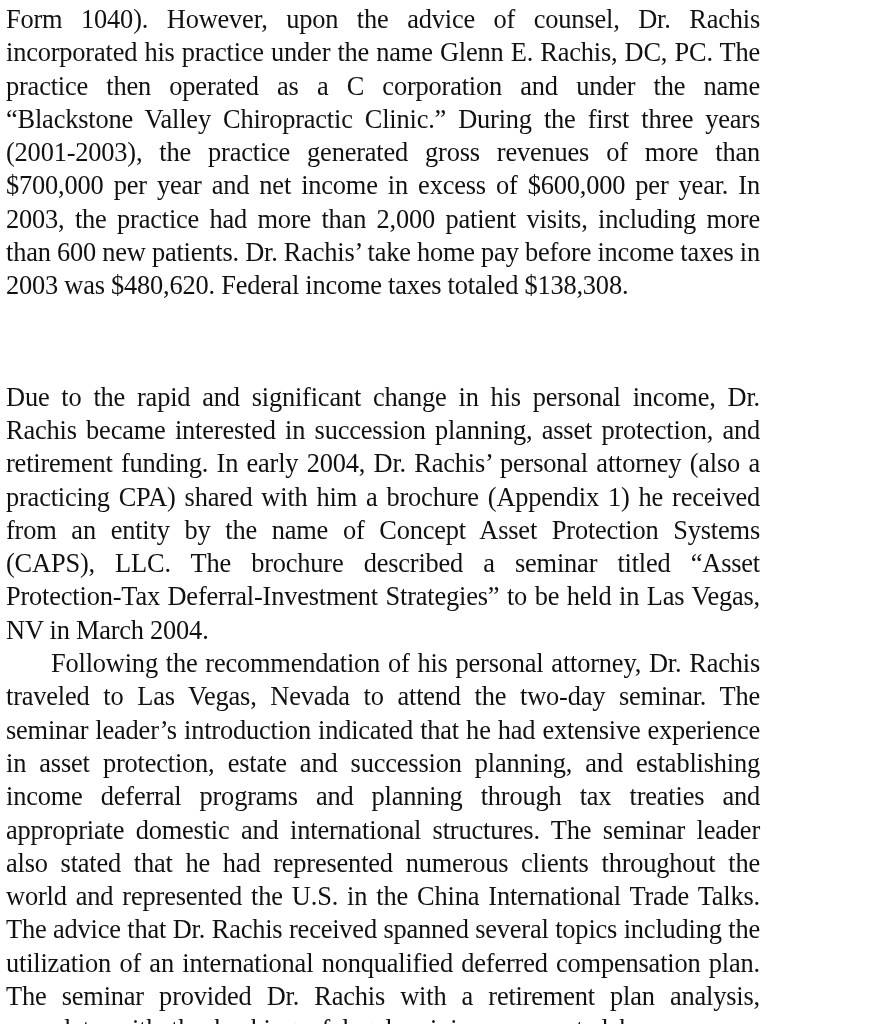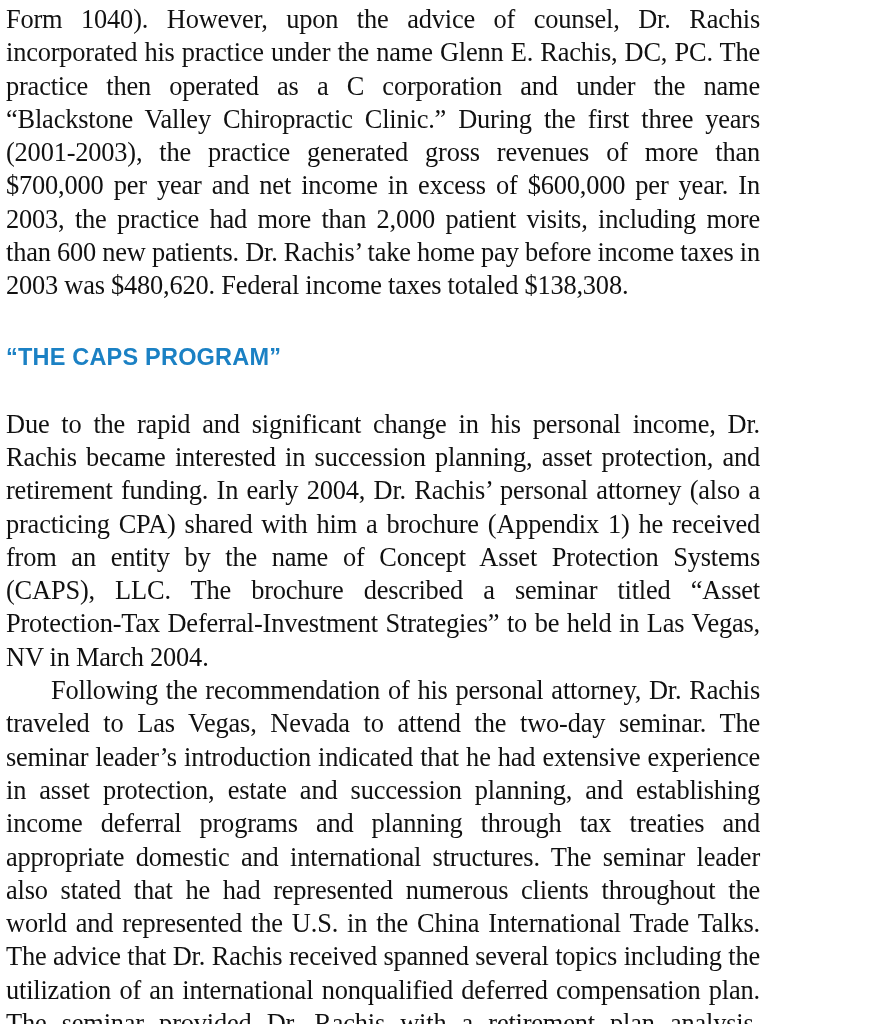--- a/index.html
+++ b/index.html
@@ -61,21 +61,20 @@
 </style>
 </head>
 <body>
 
 <div class="page">
 
   <p class="body-text para-top last-flush">Form 1040). However, upon the advice of counsel, Dr. Rachis incorporated his practice under the name Glenn E. Rachis, DC, PC. The practice then operated as a C corporation and under the name “Blackstone Valley Chiropractic Clinic.” During the first three years (2001-2003), the practice generated gross revenues of more than $700,000 per year and net income in excess of $600,000 per year. In 2003, the practice had more than 2,000 patient visits, including more than 600 new patients. Dr. Rachis’ take home pay before income taxes in 2003 was $480,620. Federal income taxes totaled $138,308.</p>
 
   <div class="gap-before-heading"></div>
 
-  <h2 class="section-heading">“THE CAPS PROGRAM”</h2>
 
   <div class="gap-after-heading"></div>
 
   <p class="body-text last-flush">Due to the rapid and significant change in his personal income, Dr. Rachis became interested in succession planning, asset protection, and retirement funding. In early 2004, Dr. Rachis’ personal attorney (also a practicing CPA) shared with him a brochure (Appendix 1) he received from an entity by the name of Concept Asset Protection Systems (CAPS), LLC. The brochure described a seminar titled “Asset Protection-Tax Deferral-Investment Strategies” to be held in Las Vegas, NV in March 2004.</p>
 
   <p class="body-text para-indent last-flush">Following the recommendation of his personal attorney, Dr. Rachis traveled to Las Vegas, Nevada to attend the two-day seminar. The seminar leader’s intro­duction indicated that he had extensive experience in asset protection, estate and succession planning, and establishing income deferral programs and planning through tax treaties and appropriate domestic and international structures. The seminar leader also stated that he had represented numerous clients throughout the world and represented the U.S. in the China International Trade Talks. The advice that Dr. Rachis received spanned several topics including the utilization of an international nonqualified deferred compensation plan. The seminar pro­vided Dr. Rachis with a retirement plan analysis, complete with the backing of legal opinions supported by numerous cases and regulations (see Appendix 2 for seminar materials). After meeting with the seminar leader and prior to agreeing to adopt the CAPS program, Dr. Rachis sought the independent opinion of his attorney (also a CPA), who reviewed the legal opinions and seminar documents provided to Dr. Rachis.</p>
 
 </div>
 
 </body></html>

